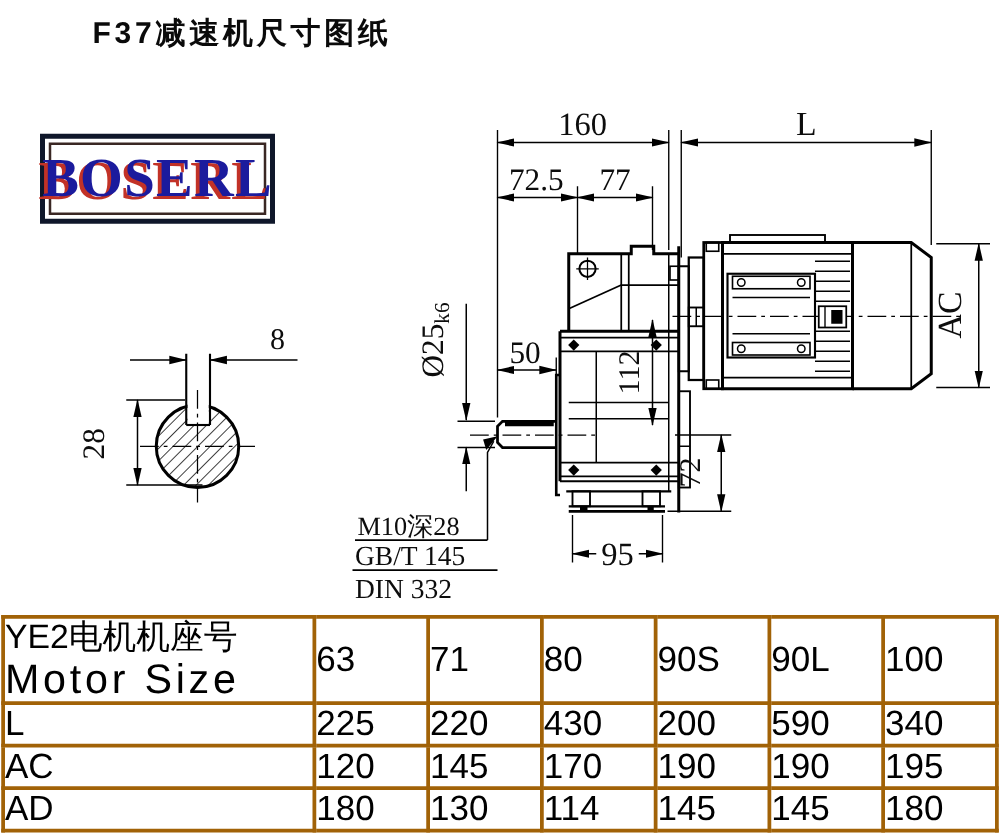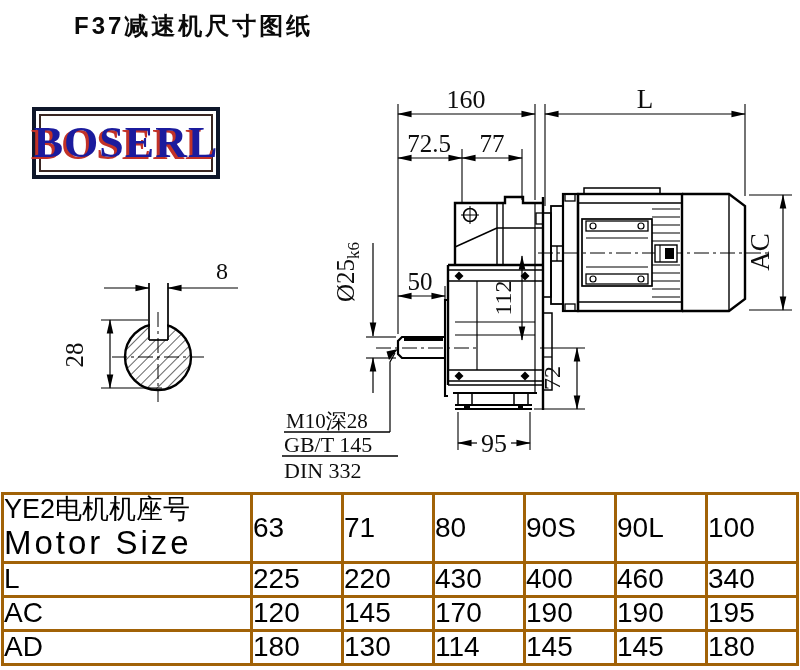--- a/index.html
+++ b/index.html
@@ -240,22 +240,22 @@
         <td>80</td>
         <td>90S</td>
         <td>90L</td>
         <td>100</td>
       </tr>
       <tr class="drow">
         <td>L</td>
         <td>225</td>
         <td>220</td>
         <td>430</td>
-        <td>400</td>
-        <td>460</td>
+        <td>200</td>
+        <td>590</td>
         <td>340</td>
       </tr>
       <tr class="drow">
         <td>AC</td>
         <td>120</td>
         <td>145</td>
         <td>170</td>
         <td>190</td>
         <td>190</td>
         <td>195</td>

